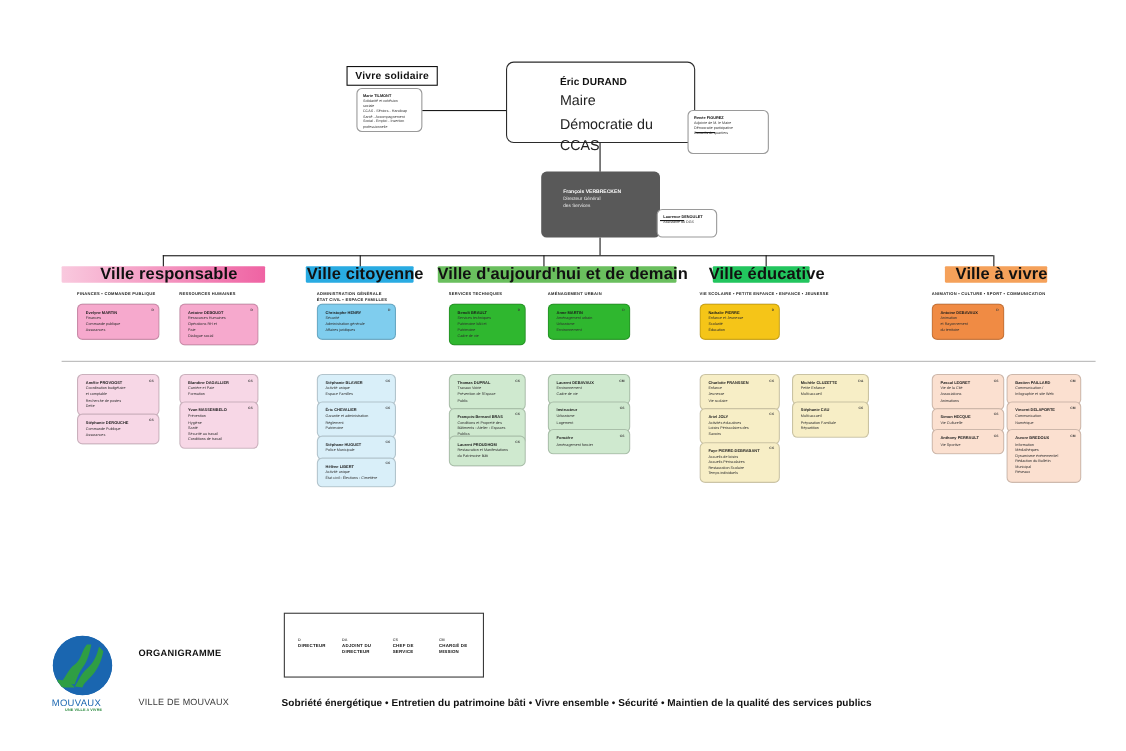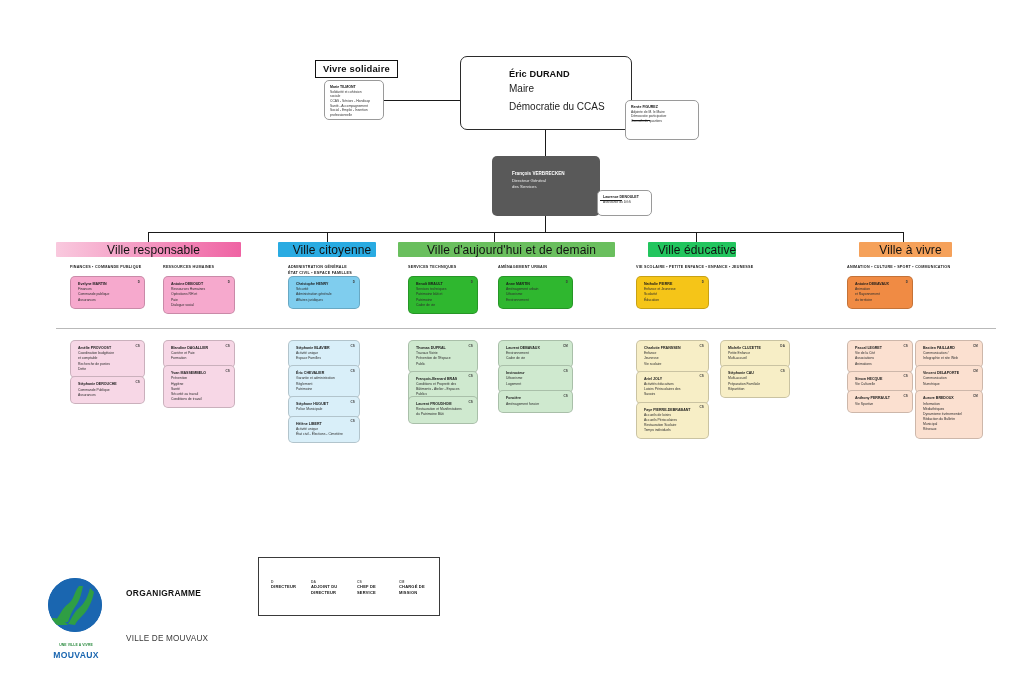--- a/index.html
+++ b/index.html
@@ -16,21 +16,21 @@
   .ln.h { height: 1.4px; }
   .ln.v { width: 1.4px; }
 
   
   .maire-box {
     position: absolute; left: 460px; top: 56px; width: 172px; height: 74px;
     border: 1.3px solid #2b2b2b; border-radius: 7px; background: #fff;
     padding: 12px 0 0 48px;
   }
   .maire-name { font-size: 9.2px; font-weight: bold; color: #111; letter-spacing: .1px; }
-  .maire-role { font-size: 10px; color: #222; margin-top: 3px; line-height: 1.45; }
+  .maire-role { font-size: 13px; color: #222; margin-top: 3px; line-height: 1.45; }
 
   .tag-box {
     position: absolute; border: 1px solid #111; background: #fff;
     font-size: 9.4px; font-weight: bold; color: #111;
     padding: 2px 7px 3px; letter-spacing: .2px;
   }
 
   .mini-card {
     position: absolute; background: #fff; border: 0.9px solid #9a9a9a;
     border-radius: 5px; padding: 4px 5px;
@@ -44,21 +44,21 @@
   }
   .dgs-name { font-size: 4.6px; font-weight: bold; color: #fff; line-height: 1.5; }
   .dgs-line { font-size: 4.3px; color: #eee; line-height: 1.5; }
 
   
   .cat-bar {
     position: absolute; height: 15px; border-radius: 1px;
     display: flex; align-items: center; justify-content: center;
   }
   .cat-bar span {
-    font-size: 12px; font-weight: normal; color: #111; letter-spacing: .1px;
+    font-size: 15px; font-weight: bold; color: #111; letter-spacing: .1px;
     white-space: nowrap;
     margin-left: 10px;
   }
   .sub-label {
     position: absolute; font-size: 3.7px; font-weight: bold; color: #222;
     letter-spacing: .25px; line-height: 1.5; white-space: nowrap;
   }
 
   
   .card {
@@ -83,22 +83,22 @@
   .legend-code { font-size: 3.4px; color: #555; font-weight: bold; }
   .legend-txt { font-size: 4px; font-weight: bold; color: #111; line-height: 1.45; letter-spacing: .2px; }
 
   
   .logo-wrap { position: absolute; left: 48px; top: 578px; }
   .logo-circle {
     position: absolute; left: 0; top: 0; width: 54px; height: 54px;
     border-radius: 50%; background: #1a66b0; overflow: hidden;
   }
   .logo-name {
-    position: absolute; left: -1px; top: 72px; width: 58px; text-align: center;
-    font-size: 8.6px; font-weight: bold; color: #1a66b0; letter-spacing: .3px;
+    position: absolute; left: -1px; top: 56px; width: 58px; 
+    font-size: 8.6px; font-weight: normal; color: #1a66b0; letter-spacing: .3px;
   }
   .logo-sub {
     position: absolute; left: -1px; top: 65px; width: 58px; text-align: center;
     font-size: 3.4px; font-weight: bold; color: #2a8a3e; letter-spacing: .1px;
   }
   .org-title {
     position: absolute; left: 126px; top: 588px;
     font-size: 8.4px; font-weight: bold; color: #111; letter-spacing: .3px;
   }
   .org-sub {
@@ -465,14 +465,15 @@
         <path d="M20 46 C24 40 26 34 31 30 C37 25 40 18 42 10 L46 14 C44 24 40 32 34 38 C30 42 28 44 27 47 Z" fill="#2f9e44"></path>
         <path d="M4 40 C10 40 16 42 20 47 L6 47 Z" fill="#2f9e44"></path>
       </svg>
     </div>
     <div class="logo-name">MOUVAUX</div>
     <div class="logo-sub">UNE VILLE A VIVRE</div>
   </div>
 
   <div class="org-title">ORGANIGRAMME</div>
   <div class="org-sub">VILLE DE MOUVAUX</div>
+  <div class="tagline">Sobriété énergétique • Entretien du patrimoine bâti • Vivre ensemble • Sécurité • Maintien de la qualité des services publics</div>
 
 </div>
 
 </body></html>

